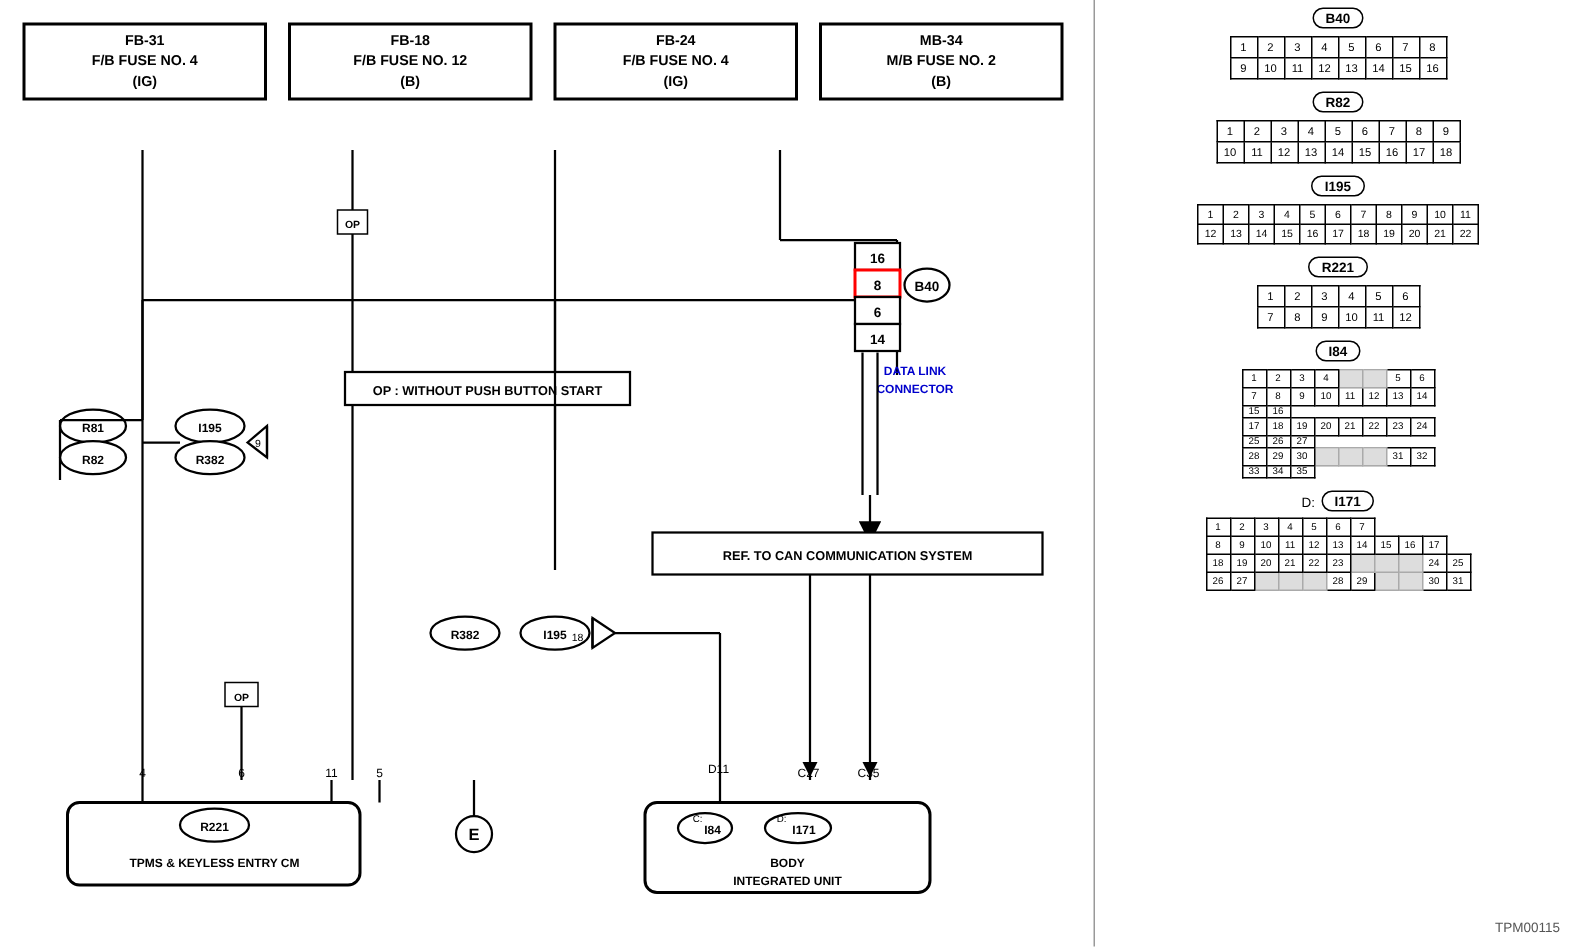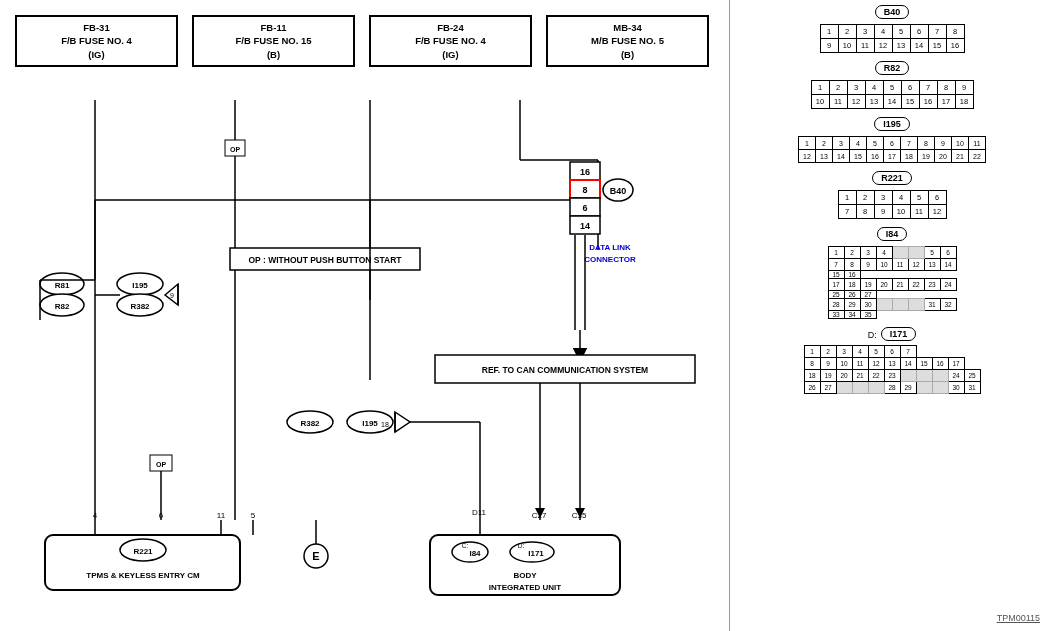--- a/index.html
+++ b/index.html
@@ -80,47 +80,46 @@
       padding: 1px 8px;
       font-size: 9px;
     }
 
     .tpm-filename {
       position: absolute;
       bottom: 5px;
       right: 5px;
       font-size: 9px;
       color: #666;
-      text-decoration: underline;
     }
   </style>
 </head>
 <body>
 
 <div class="diagram-area">
 
   <div class="fuse-row">
     <div class="fuse-box">
       <span>FB-31</span><br>
       <span>F/B FUSE NO. 4</span><br>
       <span>(IG)</span>
     </div>
     <div class="fuse-box">
-      <span>FB-11</span><br>
-      <span>F/B FUSE NO. 15</span><br>
+      <span>FB-18</span><br>
+      <span>F/B FUSE NO. 12</span><br>
       <span>(B)</span>
     </div>
     <div class="fuse-box">
       <span>FB-24</span><br>
       <span>F/B FUSE NO. 4</span><br>
       <span>(IG)</span>
     </div>
     <div class="fuse-box">
       <span>MB-34</span><br>
-      <span>M/B FUSE NO. 5</span><br>
+      <span>M/B FUSE NO. 2</span><br>
       <span>(B)</span>
     </div>
   </div>
 
   <svg class="wiring-svg" viewBox="0 0 730 631">
 
     <line x1="95" y1="100" x2="95" y2="520" stroke="#000" stroke-width="1.5"></line>
 
     <line x1="235" y1="100" x2="235" y2="140" stroke="#000" stroke-width="1.5"></line>
 

